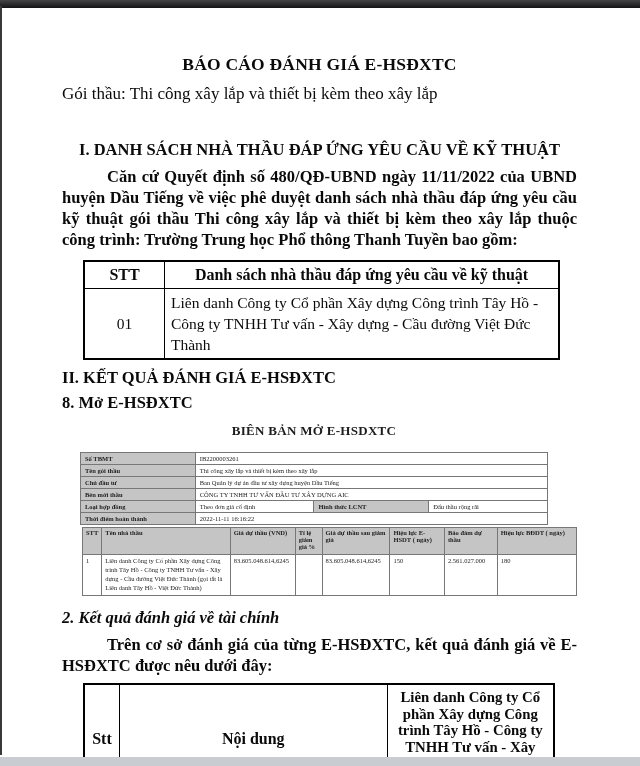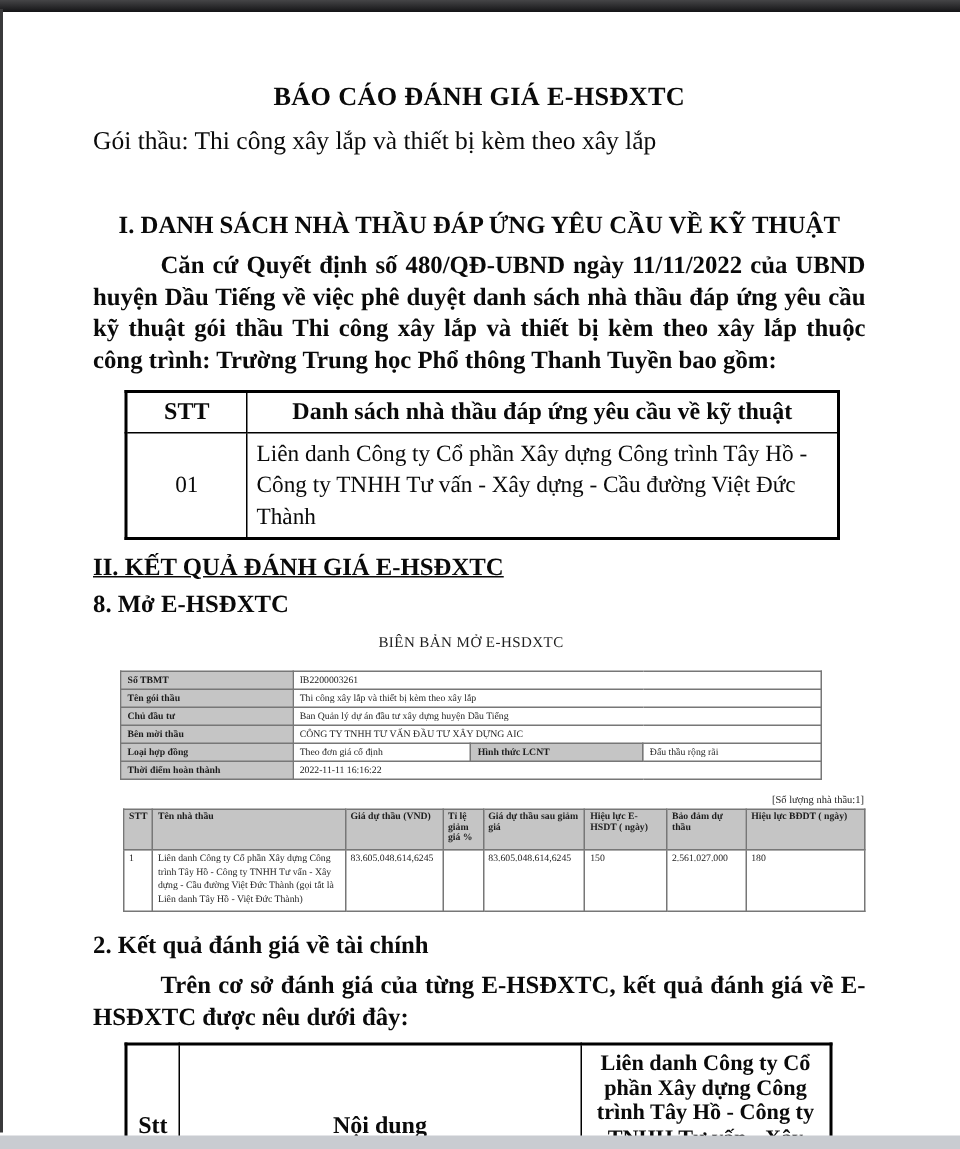--- a/index.html
+++ b/index.html
@@ -23,35 +23,35 @@
   .h-sec{margin-top:36px;font-size:16.5px;font-weight:bold;text-align:center;}
   .para{margin-top:6px;font-size:16.5px;line-height:21px;text-align:justify;text-indent:45px;font-weight:bold;}
 
   table{border-collapse:collapse;}
   .doc-table{margin-top:10px;margin-left:21px;width:477px;border:2px solid #000;font-size:15.5px;}
   .doc-table td,.doc-table th{border:1.5px solid #000;}
   .doc-table th{font-size:16px;padding:4px 2px;}
   .doc-table .c-stt{width:67px;text-align:center;}
   .doc-table td{padding:3px 6px;line-height:21px;vertical-align:middle;}
 
-  .h2{margin-top:8px;font-size:16.5px;font-weight:bold;text-decoration:underline;}
+  .h2{margin-top:8px;font-size:16.5px;font-weight:bold;}
   .h3{margin-top:5px;font-size:16.5px;font-weight:bold;}
 
   .scan{margin-top:10px;color:#1d1d1d;}
-  .scan-title{font-size:10px;font-weight:normal;text-align:center;width:468px;margin-left:18px;letter-spacing:.3px;}
+  .scan-title{font-size:13px;font-weight:bold;text-align:center;width:468px;margin-left:18px;letter-spacing:.3px;}
   .scan-table{margin-top:13px;margin-left:18px;width:468px;border:1.5px solid #555;font-size:6.5px;}
   .scan-table td{border:1px solid #777;padding:1px 4px;height:9px;vertical-align:middle;}
   .scan-table td.lbl{background:#c5c5c5;font-weight:bold;}
   .note{margin-top:9px;width:514px;text-align:right;font-size:7px;color:#222;}
   .bid-table{margin-top:2px;margin-left:20px;width:495px;border:1.5px solid #555;font-size:6.5px;color:#1d1d1d;}
   .bid-table td,.bid-table th{border:1px solid #777;padding:1px 3px;vertical-align:top;text-align:left;}
   .bid-table th{background:#c5c5c5;font-weight:bold;height:24px;}
   .bid-table td{height:38px;line-height:9px;}
 
-  .h4{margin-top:12px;font-size:16.5px;font-weight:bold;}
+  .h4{margin-top:12px;font-size:16.5px;font-weight:bold;font-style:italic;}
   .res-table{margin-top:7px;margin-left:21px;width:472px;border:2px solid #000;}
   .res-table th{border:1.5px solid #000;vertical-align:middle;}
   .res-th-stt{width:32px;font-size:16px;}
   .res-th-content{width:266px;font-size:16px;}
   .res-th-contractor{width:160px;font-size:14.8px;line-height:16.5px;padding:4px 3px;height:70px;}
 </style>
 </head>
 <body>
 
 <div>
@@ -115,21 +115,20 @@
             <td class="lbl">Hình thức LCNT</td>
             <td>Đấu thầu rộng rãi</td>
           </tr>
           <tr>
             <td class="lbl">Thời điểm hoàn thành</td>
             <td colspan="3">2022-11-11 16:16:22</td>
           </tr>
         </tbody>
           </table>
 
-        <div class="note">[Số lượng nhà thầu:1]</div>
 
         <table class="bid-table">
           <colgroup>
             <col style="width:17px">
               <col style="width:130px">
               <col style="width:65px">
               <col style="width:27px">
             <col style="width:68px">
               <col style="width:55px">
               <col style="width:53px">

